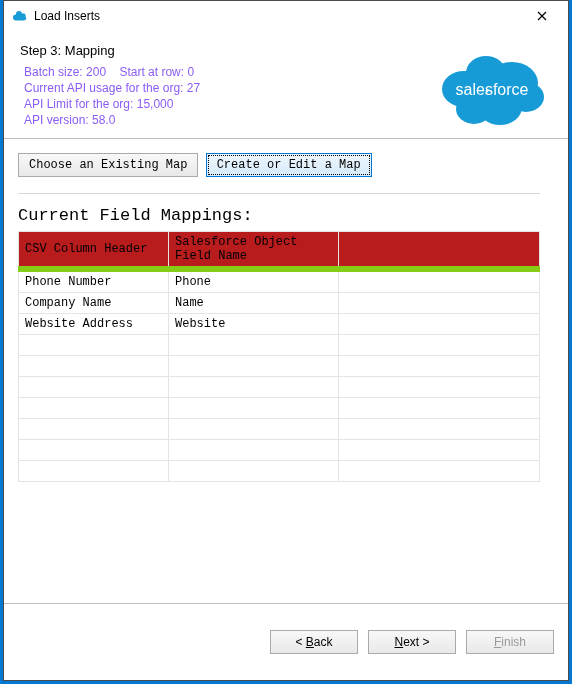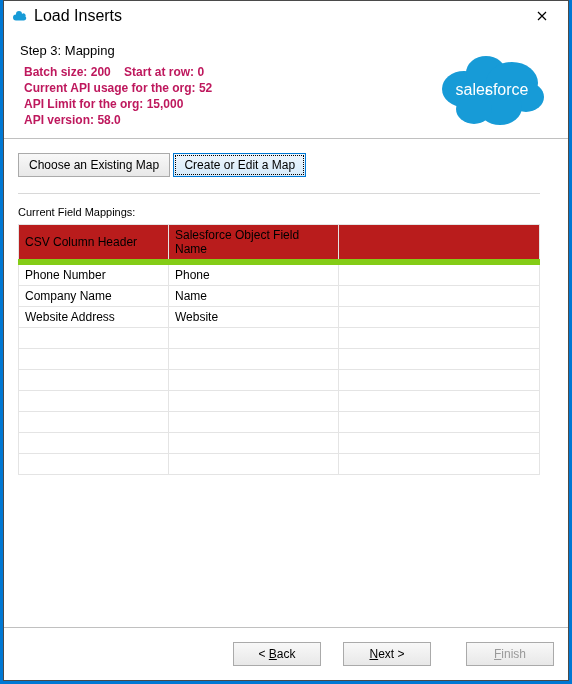--- a/index.html
+++ b/index.html
@@ -19,21 +19,21 @@
     background: #ffffff;
     border: 1px solid #4a4a4a;
     display: flex;
     flex-direction: column;
   }
   .titlebar {
     height: 30px;
     display: flex;
     align-items: center;
     padding: 0 6px 0 8px;
-    font-size: 16px;
+    font-size: 12px;
     color: #000;
   }
   .titlebar .cloud-ico { margin-right: 6px; display: inline-flex; }
   .titlebar .title { flex: 1; }
   .titlebar .close {
     width: 40px; height: 28px;
     display: flex; align-items: center; justify-content: center;
     font-size: 14px; color: #000;
   }
   .header {
@@ -41,38 +41,38 @@
     position: relative;
   }
   .header h1 {
     font-size: 13px;
     font-weight: normal;
     margin: 0 0 6px 0;
   }
   .header .info {
     font-size: 12px;
     line-height: 16px;
-    color: #be185d;
+    color: #8b5cf6;
     padding-left: 4px;
-    font-weight: bold;
   }
   .sf-logo {
     position: absolute;
     right: 18px;
     top: 16px;
   }
   .divider {
     height: 1px;
     background: #c0c0c0;
     margin: 0;
   }
   .body {
     padding: 14px 28px 0 14px;
     flex: 1;
     overflow: hidden;
+    font-family: Liberation Mono, monospace;
   }
   .btnrow { margin-bottom: 16px; }
   .btn {
     display: inline-block;
     border: 1px solid #aaa;
     background: linear-gradient(#f8f8f8,#e8e8e8);
     padding: 4px 10px;
     font-size: 12px;
     font-family: inherit;
     cursor: pointer;
@@ -82,21 +82,21 @@
     outline: 1px dotted #000;
     outline-offset: -3px;
     background: linear-gradient(#eef6fd,#d6ebfa);
   }
   .subdivider {
     height: 1px;
     background: #d8d8d8;
     margin: 0 0 12px 0;
   }
   .section-label {
-    font-size: 11px;
+    font-size: 17px;
     margin-bottom: 6px;
   }
   table.mappings {
     width: 100%;
     border-collapse: collapse;
     border: 1px solid #d0d0d0;
     table-layout: fixed;
   }
   table.mappings th, table.mappings td {
     border: 1px solid #e4e4e4;
@@ -110,39 +110,38 @@
   }
   table.mappings th {
     background: #b91c1c;
     border-bottom: 6px solid #84cc16;
   }
   col.c1 { width: 150px; }
   col.c2 { width: 170px; }
   col.c3 { }
   .footer {
     border-top: 1px solid #c0c0c0;
-    padding: 14px 14px;
+    padding: 26px 14px;
     display: flex;
     justify-content: flex-end;
-    gap: 22px;
+    gap: 10px;
   }
   .footer .navbtn {
     width: 88px;
     height: 24px;
     border: 1px solid #aaa;
     background: linear-gradient(#f8f8f8,#e8e8e8);
     font-size: 12px;
     font-family: inherit;
     cursor: pointer;
     padding: 0;
   }
   .footer .navbtn.disabled {
     color: #9a9a9a;
     cursor: default;
-    margin-left: 13px;
   }
   .mn { text-decoration: underline; }
 </style>
 </head>
 <body>
 
 <div class="window">
 
   <div class="titlebar">
     <span class="cloud-ico">
@@ -163,21 +162,21 @@
     <div class="info">
       <div>
         <span>Batch size:</span>
         <span>200</span>
         &nbsp;&nbsp;
         <span>Start at row:</span>
         <span>0</span>
       </div>
       <div>
         <span>Current API usage for the org:</span>
-        <span>52</span>
+        <span>27</span>
       </div>
       <div>
         <span>API Limit for the org:</span>
         <span>15,000</span>
       </div>
       <div>
         <span>API version:</span>
         <span>58.0</span>
       </div>
     </div>

